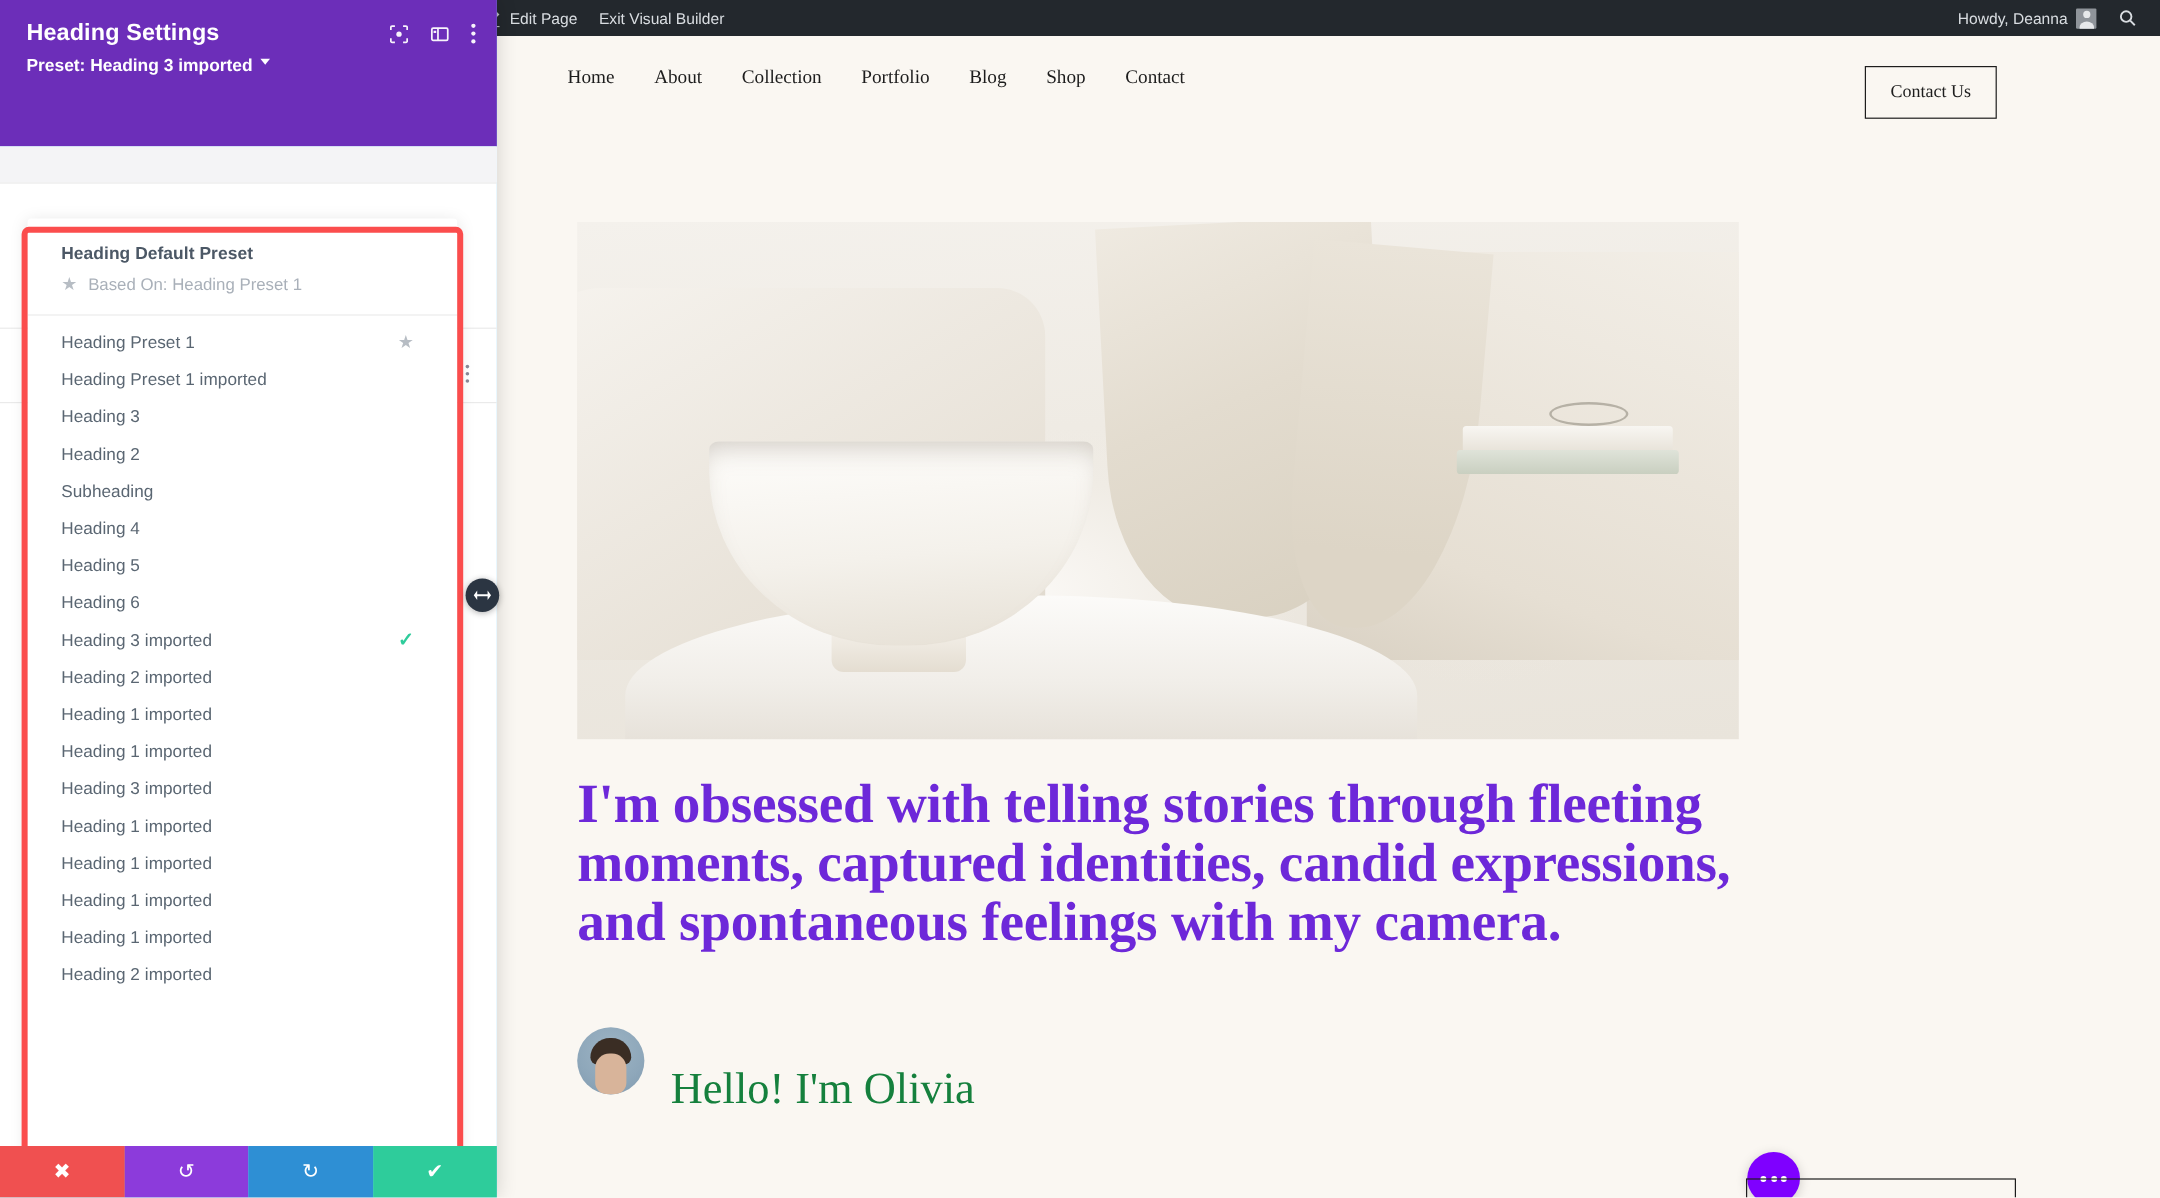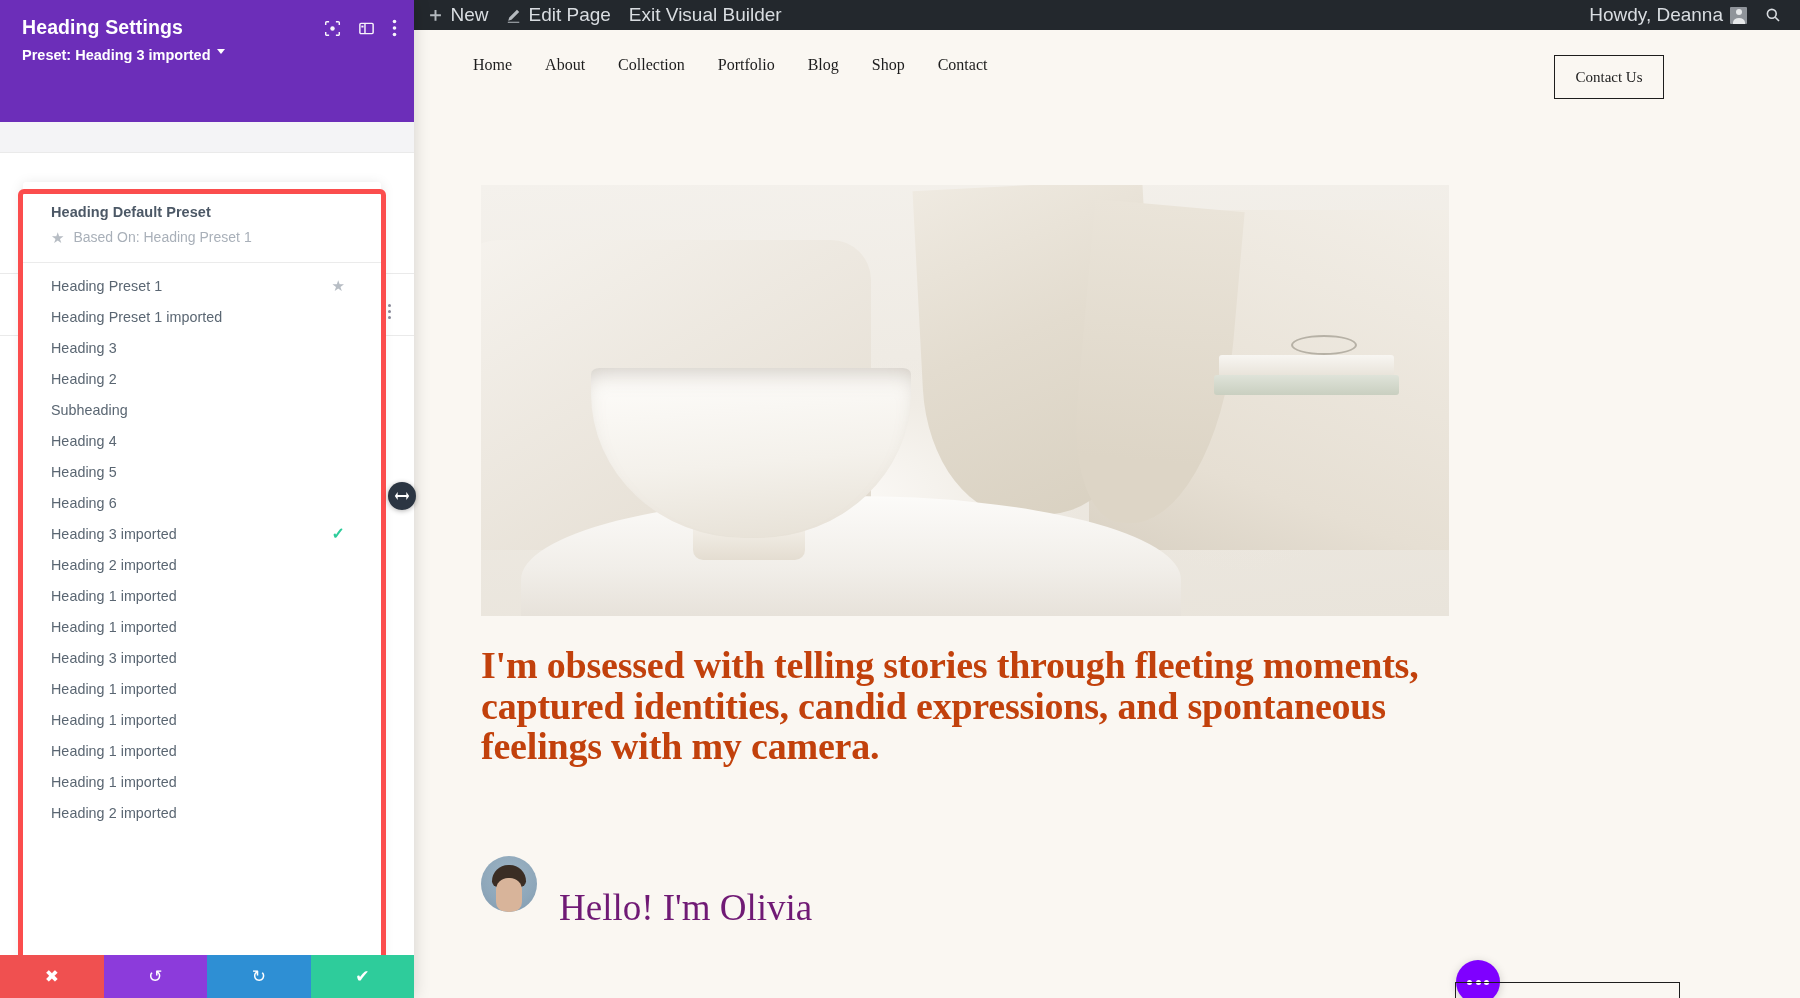--- a/index.html
+++ b/index.html
@@ -11,21 +11,21 @@
   }
   body { position: relative; }
 
   
   #wp-admin-bar {
     position: absolute; top: 0; left: 0;
     width: 1800px; height: 30px;
     background: #23282d;
     display: flex; align-items: center;
     color: #b4b9be;
-    font-size: 19px;
+    font-size: 13px;
     z-index: 60;
   }
   .ab-group-left { display: flex; align-items: center; height: 30px; padding-left: 8px; }
   .ab-item {
     display: flex; align-items: center; gap: 7px;
     height: 30px; padding: 0 9px;
     color: #d9dde1; white-space: nowrap; cursor: pointer;
   }
   .ab-icon { display: inline-flex; align-items: center; justify-content: center; }
   .ab-spacer { flex: 1; }
@@ -131,21 +131,21 @@
   }
   .ph-glasses {
     position: absolute; right: 92px; top: 150px; width: 66px; height: 20px;
     border: 2px solid #8b8578; border-radius: 50%;
     opacity: .55;
   }
 
   #hero-heading {
     position: absolute; left: 118px; top: 615px; width: 1010px;
     font-family: "Liberation Serif", serif;
-    font-size: 38px; line-height: 1.07; color: #c2410c;
+    font-size: 46px; line-height: 1.07; color: #6d28d9;
     letter-spacing: -.2px;
   }
 
   #intro-row {
     position: absolute; left: 118px; top: 808px;
     display: flex; align-items: center; gap: 22px;
   }
   #intro-avatar {
     width: 56px; height: 56px; border-radius: 50%;
     background: radial-gradient(circle at 50% 35%, #9db4c4 0%, #8ea7ba 60%, #7f99ae 100%);
@@ -154,21 +154,21 @@
   #intro-avatar::before {
     content: ""; position: absolute; left: 50%; top: 9px; transform: translateX(-50%);
     width: 34px; height: 22px; border-radius: 17px 17px 6px 6px; background: #3a2d24;
   }
   #intro-avatar::after {
     content: ""; position: absolute; left: 50%; top: 22px; transform: translateX(-50%);
     width: 26px; height: 34px; border-radius: 12px 12px 10px 10px; background: #d8b49a;
   }
   #intro-name {
     font-family: "Liberation Serif", serif;
-    font-size: 37px; color: #701a75; white-space: nowrap; margin-top: 48px;
+    font-size: 37px; color: #15803d; white-space: nowrap; margin-top: 48px;
   }
   #portfolio-btn {
     position: absolute; right: 120px; top: 952px;
     width: 225px; height: 56px;
     border: 1px solid #1d1d1d; background: transparent;
     font-family: "Liberation Serif", serif; font-size: 17px; color: #1d1d1d;
     display: flex; align-items: center; justify-content: center;
     cursor: pointer;
   }
   #fab-more {

